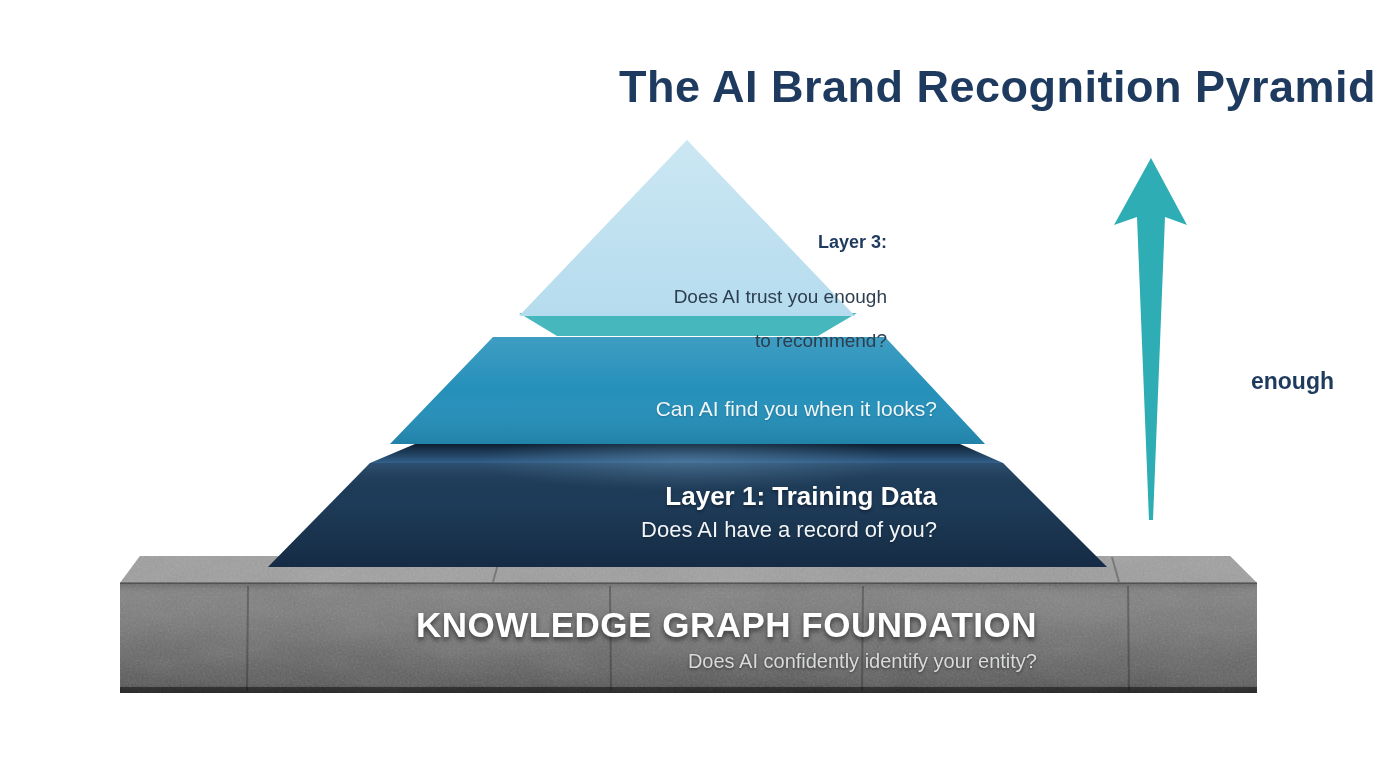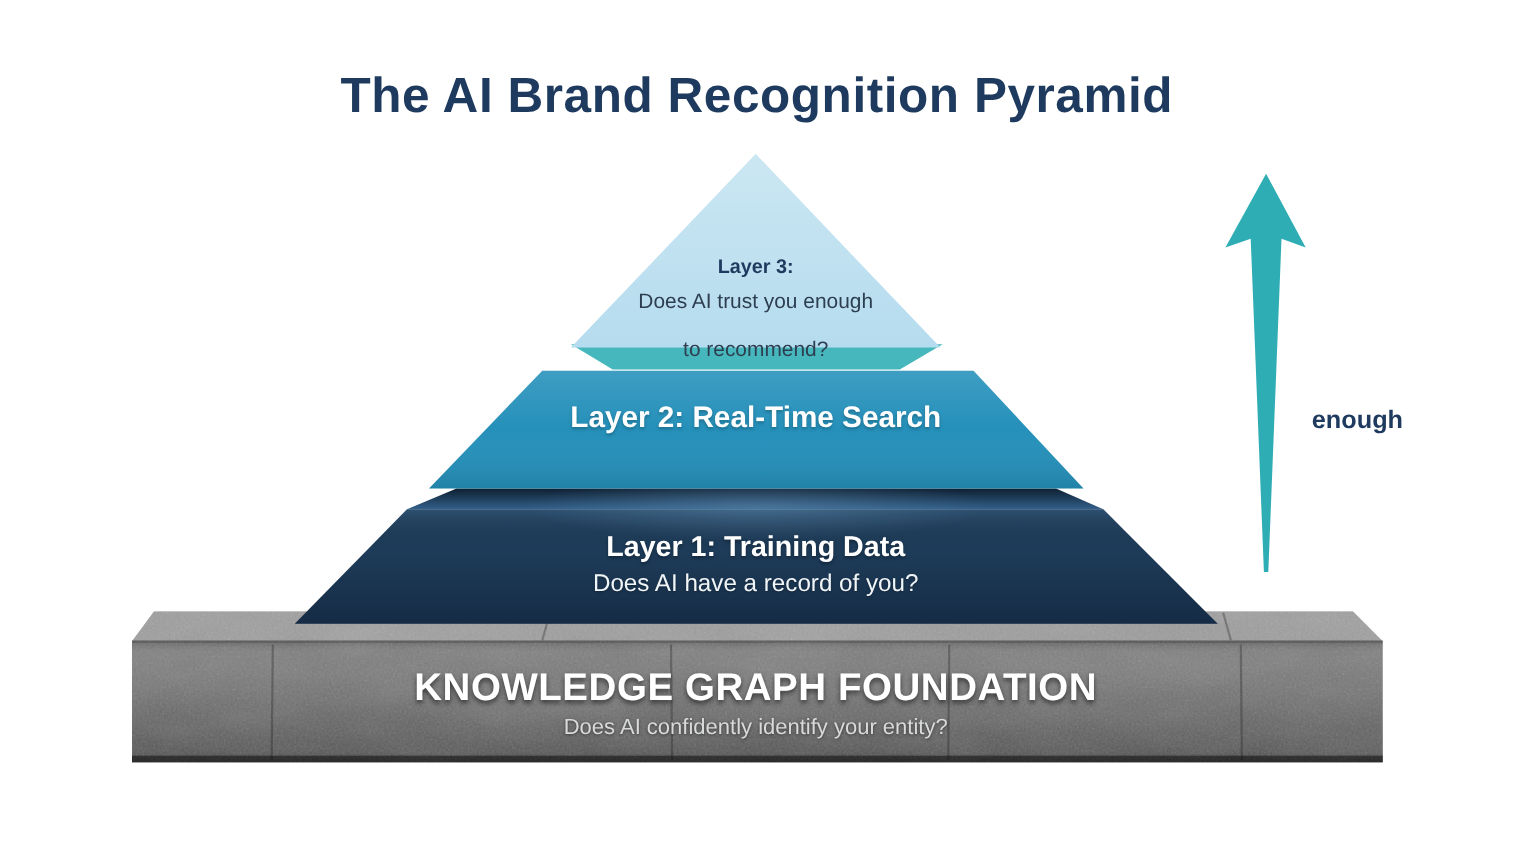--- a/index.html
+++ b/index.html
@@ -6,35 +6,35 @@
   #stage{
     position:relative;
     width:1376px;height:768px;
     overflow:hidden;
     background:#ffffff;
     font-family:"Liberation Sans", sans-serif;
   }
   #diagram-svg{position:absolute;left:0;top:0;}
   .txt{
     position:absolute;
-    text-align:center;
+    text-align:right;
     white-space:pre-line;
     pointer-events:none;
   }
   .main-title{
     left:0;top:62px;width:1376px;
     font-size:45px;font-weight:bold;letter-spacing:0.5px;
     line-height:1.1;
   }
   .l3-title{
     left:487px;top:200px;width:400px;
     font-size:18px;font-weight:bold;line-height:28px;
   }
   .l3-sub{
-    left:487px;top:242px;width:400px;
+    left:487px;top:264px;width:400px;
     font-size:19px;line-height:22px;
   }
   .l2-title{
     left:437px;top:364px;width:500px;
     font-size:27px;font-weight:bold;color:#ffffff;
     text-shadow:0 2px 3px rgba(0,0,0,0.25);
   }
   .l2-sub{
     left:437px;top:397px;width:500px;
     font-size:21px;color:#eef6f9;
@@ -155,21 +155,21 @@
   <div class="txt main-title" style="color: rgb(30, 58, 94);">The AI Brand Recognition Pyramid</div>
 
   <div class="txt l3-title" style="color: rgb(30, 58, 94);">
     <div>Layer 3:</div>
   </div>
   <div class="txt l3-sub" style="color: rgb(45, 62, 80);">
     <div>Does AI trust you enough</div>
     <div>to recommend?</div>
   </div>
 
-  <div class="txt l2-title">Layer 2: Real-Time Search</div>
+  <div class="txt l2-sub">Can AI find you when it looks?</div>
 
   <div class="txt l1-title">Layer 1: Training Data</div>
   <div class="txt l1-sub">Does AI have a record of you?</div>
 
   <div class="txt fnd-title">KNOWLEDGE GRAPH FOUNDATION</div>
   <div class="txt fnd-sub" style="color: rgb(217, 218, 219);">Does AI confidently identify your entity?</div>
 
   <div class="txt harder-label" style="color: rgb(30, 58, 94);">
     <div>enough</div>
   </div>

